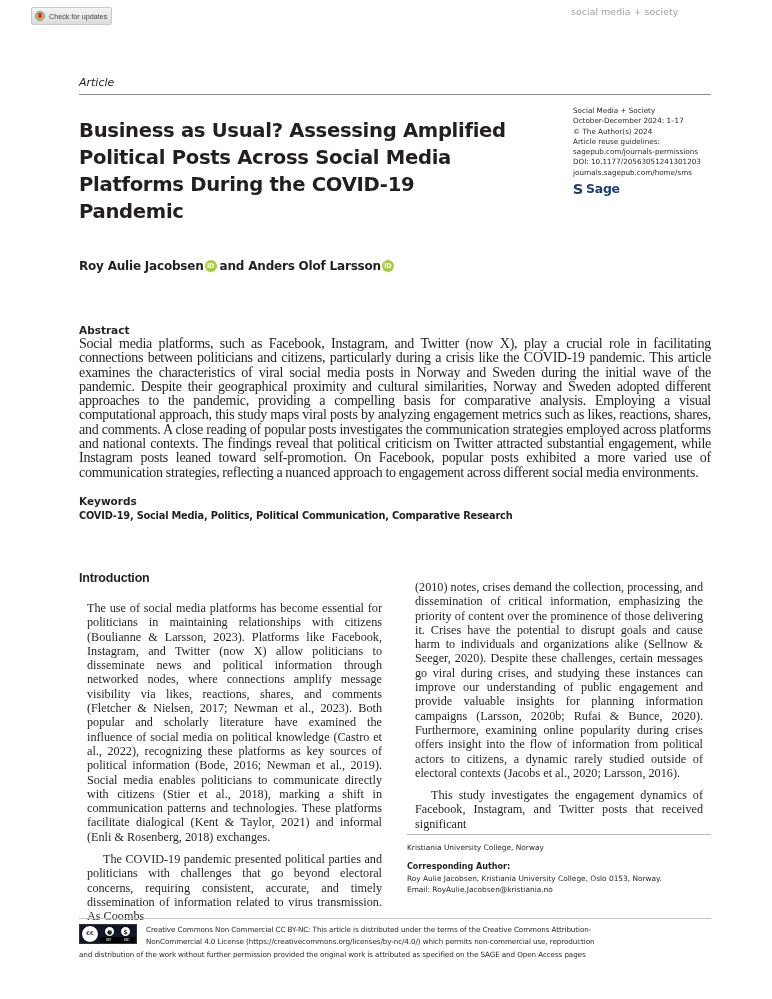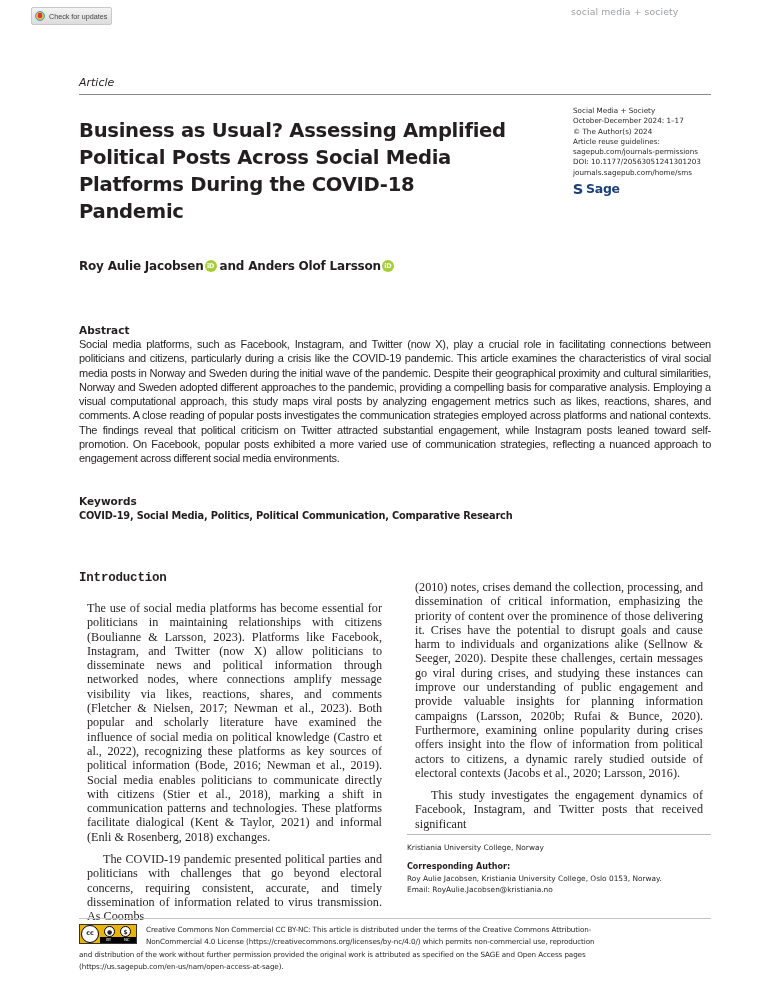--- a/index.html
+++ b/index.html
@@ -26,39 +26,39 @@
   #sage-logo .s-icon { font-family: "DejaVu Sans", sans-serif; font-weight: bold; color: #1e3f7a; font-size: 14px; line-height: 14px; transform: scaleX(1.05); }
   #sage-logo .name { font-family: "DejaVu Sans", sans-serif; font-weight: bold; color: #1e3f7a; font-size: 12.5px; margin-left: 3px; letter-spacing: -0.3px; }
 
   #title { position: absolute; left: 79px; top: 117px; width: 440px; font-family: "DejaVu Sans", sans-serif;
     font-weight: bold; font-size: 19.6px; line-height: 27px; color: #231f20; letter-spacing: -0.3px; margin: 0; }
 
   #authors { position: absolute; left: 79px; top: 259px; font-family: "DejaVu Sans", sans-serif; font-weight: bold; font-size: 12px; color: #231f20; letter-spacing: -0.2px; display: flex; align-items: center; white-space: nowrap; }
   .orcid { display: inline-block; width: 12px; height: 12px; border-radius: 50%; background: #a6ce39; color: #fff; font-size: 6.5px; font-weight: bold; text-align: center; line-height: 12px; margin: 0 3px 0 1px; vertical-align: middle; font-family: "DejaVu Sans", sans-serif; }
 
   #abstract-heading { position: absolute; left: 79px; top: 324px; font-family: "DejaVu Sans", sans-serif; font-weight: bold; font-size: 10.5px; color: #231f20; margin: 0; }
-  #abstract-body { position: absolute; left: 79px; top: 337px; width: 632px; font-family: Liberation Sans, sans-serif; font-size: 11px; line-height: 14.3px; color: #231f20; text-align: justify; margin: 0; letter-spacing: -0.25px; word-spacing: -0.3px; }
+  #abstract-body { position: absolute; left: 79px; top: 337px; width: 632px; font-family: Liberation Serif, serif; font-size: 14px; line-height: 14.3px; color: #231f20; text-align: justify; margin: 0; letter-spacing: -0.25px; word-spacing: -0.3px; }
 
   #keywords-heading { position: absolute; left: 79px; top: 495px; font-family: "DejaVu Sans", sans-serif; font-weight: bold; font-size: 10.5px; color: #231f20; margin: 0; }
   #keywords-body { position: absolute; left: 79px; top: 510px; font-family: "DejaVu Sans", sans-serif; font-size: 9.8px; color: #231f20; letter-spacing: -0.2px; font-weight: bold; }
 
-  #intro-heading { position: absolute; left: 79px; top: 571px; font-family: Liberation Mono, monospace; font-weight: bold; font-size: 12.5px; color: #231f20; margin: 0; letter-spacing: -0.2px; }
+  #intro-heading { position: absolute; left: 79px; top: 571px; font-family: Liberation Sans, sans-serif; font-weight: bold; font-size: 12.5px; color: #231f20; margin: 0; letter-spacing: -0.2px; }
   .col { position: absolute; font-family: "Liberation Serif", serif; font-size: 12.2px; line-height: 14.3px; color: #231f20; text-align: justify; }
   .col p { margin: 8px; }
   .col p.indent { text-indent: 16px; }
   #col-left { left: 79px; top: 593px; width: 311px; }
   #col-right { left: 407px; top: 572px; width: 304px; }
 
   #affil-rule { position: absolute; left: 407px; top: 834px; width: 304px; height: 1px; background: #b9b9b9; }
   #affiliation { position: absolute; left: 407px; top: 843px; font-family: "DejaVu Sans", sans-serif; font-size: 7.4px; color: #231f20; }
   #corr-heading { position: absolute; left: 407px; top: 862px; font-family: "DejaVu Sans", sans-serif; font-weight: bold; font-size: 8px; color: #231f20; }
   #corr-body { position: absolute; left: 407px; top: 873px; font-family: "DejaVu Sans", sans-serif; font-size: 7.4px; line-height: 11px; color: #231f20; }
 
   #license-rule { position: absolute; left: 79px; top: 918px; width: 632px; height: 1px; background: #c4c4c4; }
-  #cc-badge { position: absolute; left: 79px; top: 924px; width: 58px; height: 20px; background: #eab308; border: 1px solid #333; box-sizing: border-box; display: flex; align-items: flex-start; }
+  #cc-badge { position: absolute; left: 79px; top: 924px; width: 58px; height: 20px; background: #0f172a; border: 1px solid #333; box-sizing: border-box; display: flex; align-items: flex-start; }
   #cc-badge .cc { width: 18px; height: 18px; background: #fff; border: 1.5px solid #000; border-radius: 50%; box-sizing: border-box; font-family: "DejaVu Sans", sans-serif; font-weight: bold; font-size: 6.5px; text-align: center; line-height: 15px; margin: 0 0 0 1px; }
   #cc-badge .by, #cc-badge .nc { width: 11px; height: 11px; background: #fff; border: 1.2px solid #000; border-radius: 50%; box-sizing: border-box; margin: 1px 0 0 5px; font-size: 6px; line-height: 9px; text-align: center; font-family: "DejaVu Sans", sans-serif; font-weight: bold; }
   #cc-badge .strip { position: absolute; left: 20px; right: 0; bottom: 0; height: 6px; background: #000; color: #fff; font-size: 4px; line-height: 6px; font-family: "DejaVu Sans", sans-serif; display: flex; justify-content: space-around; }
   #license-text { position: absolute; left: 79px; top: 924px; width: 632px; font-family: "DejaVu Sans", sans-serif; font-size: 7.2px; line-height: 12.3px; color: #231f20; letter-spacing: -0.1px; }
   #license-text .l1, #license-text .l2 { padding-left: 67px; display: block; }
   #license-text .l3, #license-text .l4 { display: block; }
 </style>
 </head>
 <body>
 
@@ -82,21 +82,21 @@
   <div>sagepub.com/journals-permissions</div>
   <div>DOI: 10.1177/20563051241301203</div>
   <div>journals.sagepub.com/home/sms</div>
 </div>
 
 <div id="sage-logo">
   <span class="s-icon">S</span>
   <span class="name">Sage</span>
 </div>
 
-<h1 id="title">Business as Usual? Assessing Amplified Political Posts Across Social Media Platforms During the COVID-18 Pandemic</h1>
+<h1 id="title">Business as Usual? Assessing Amplified Political Posts Across Social Media Platforms During the COVID-19 Pandemic</h1>
 
 <div id="authors">
   <span>Roy Aulie Jacobsen</span>
   <span class="orcid">iD</span>
   <span>and</span>&nbsp;
   <span>Anders Olof Larsson</span>
   <span class="orcid">iD</span>
 </div>
 
 <h2 id="abstract-heading">Abstract</h2>
@@ -123,21 +123,20 @@
 <div id="corr-body">
   <div>Roy Aulie Jacobsen, Kristiania University College, Oslo 0153, Norway.</div>
   <div>Email: RoyAulie.Jacobsen@kristiania.no</div>
 </div>
 
 <div id="license-rule"></div>
 <div id="license-text">
   <span class="l1">Creative Commons Non Commercial CC BY-NC: This article is distributed under the terms of the Creative Commons Attribution-</span>
   <span class="l2">NonCommercial 4.0 License (https://creativecommons.org/licenses/by-nc/4.0/) which permits non-commercial use, reproduction</span>
   <span class="l3">and distribution of the work without further permission provided the original work is attributed as specified on the SAGE and Open Access pages</span>
-  <span class="l4">(https://us.sagepub.com/en-us/nam/open-access-at-sage).</span>
 </div>
 <div id="cc-badge">
   <span class="cc">cc</span>
   <span class="by">●</span>
   <span class="nc">$</span>
   <div class="strip">
     <span>BY</span>
     <span>NC</span>
   </div>
 </div>

